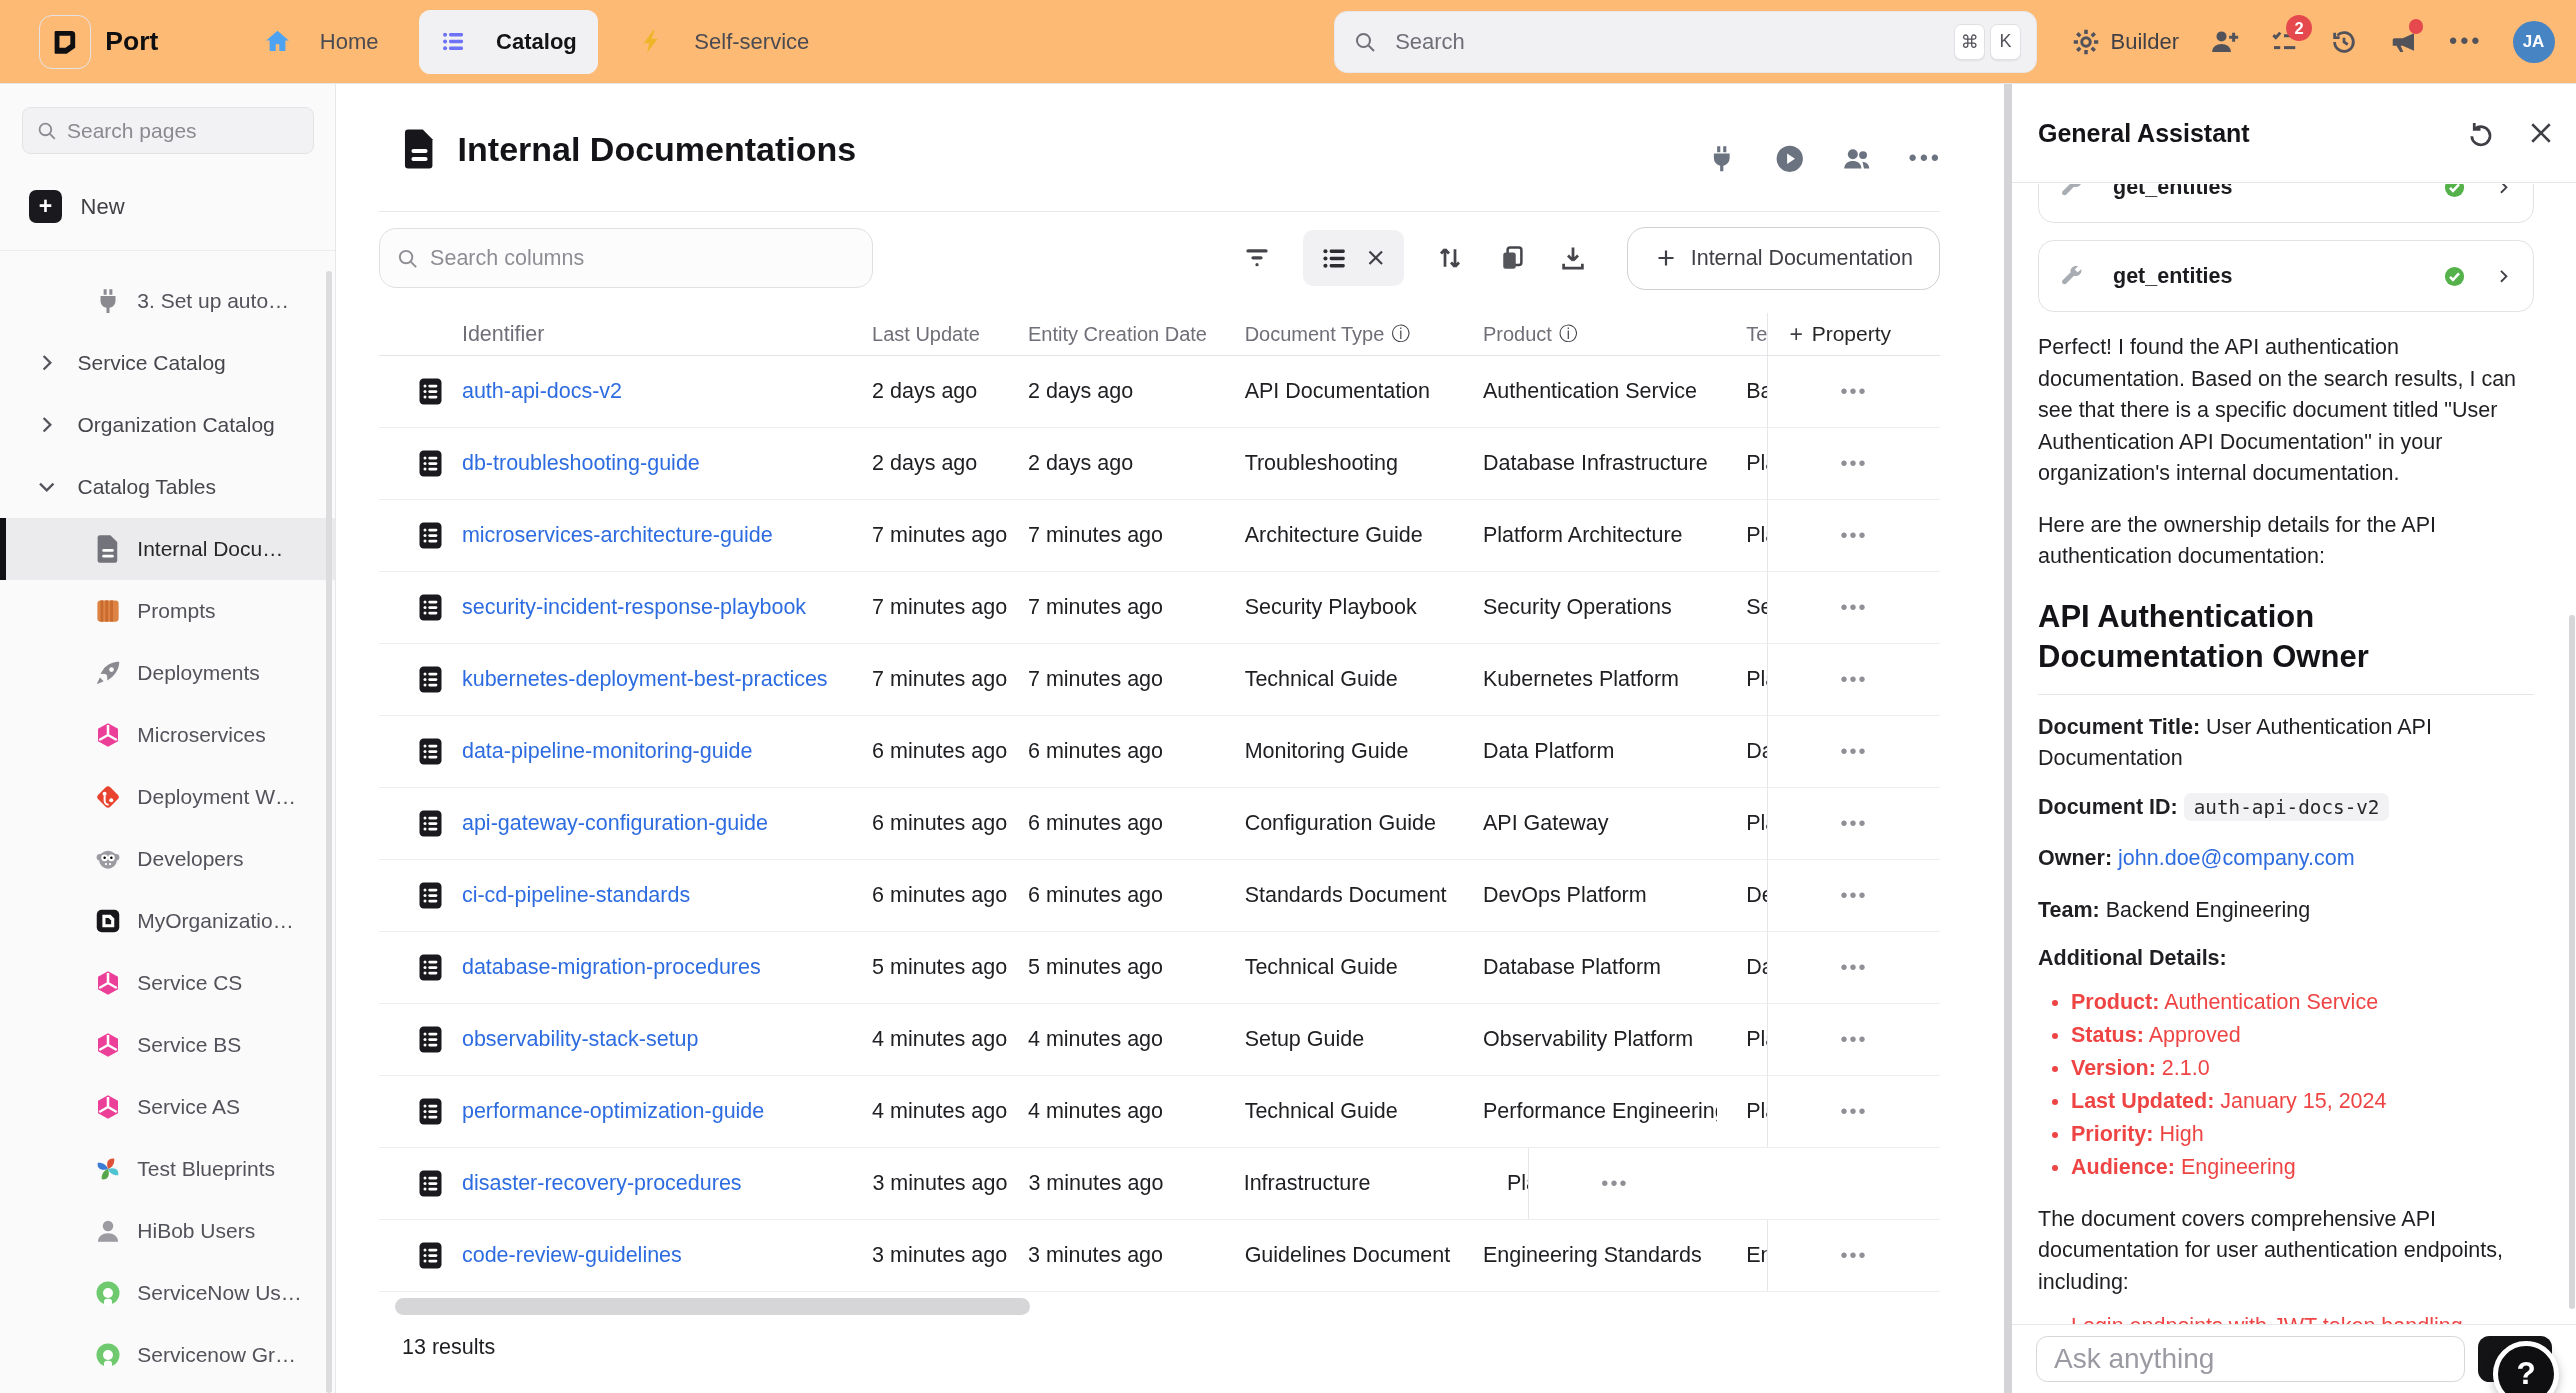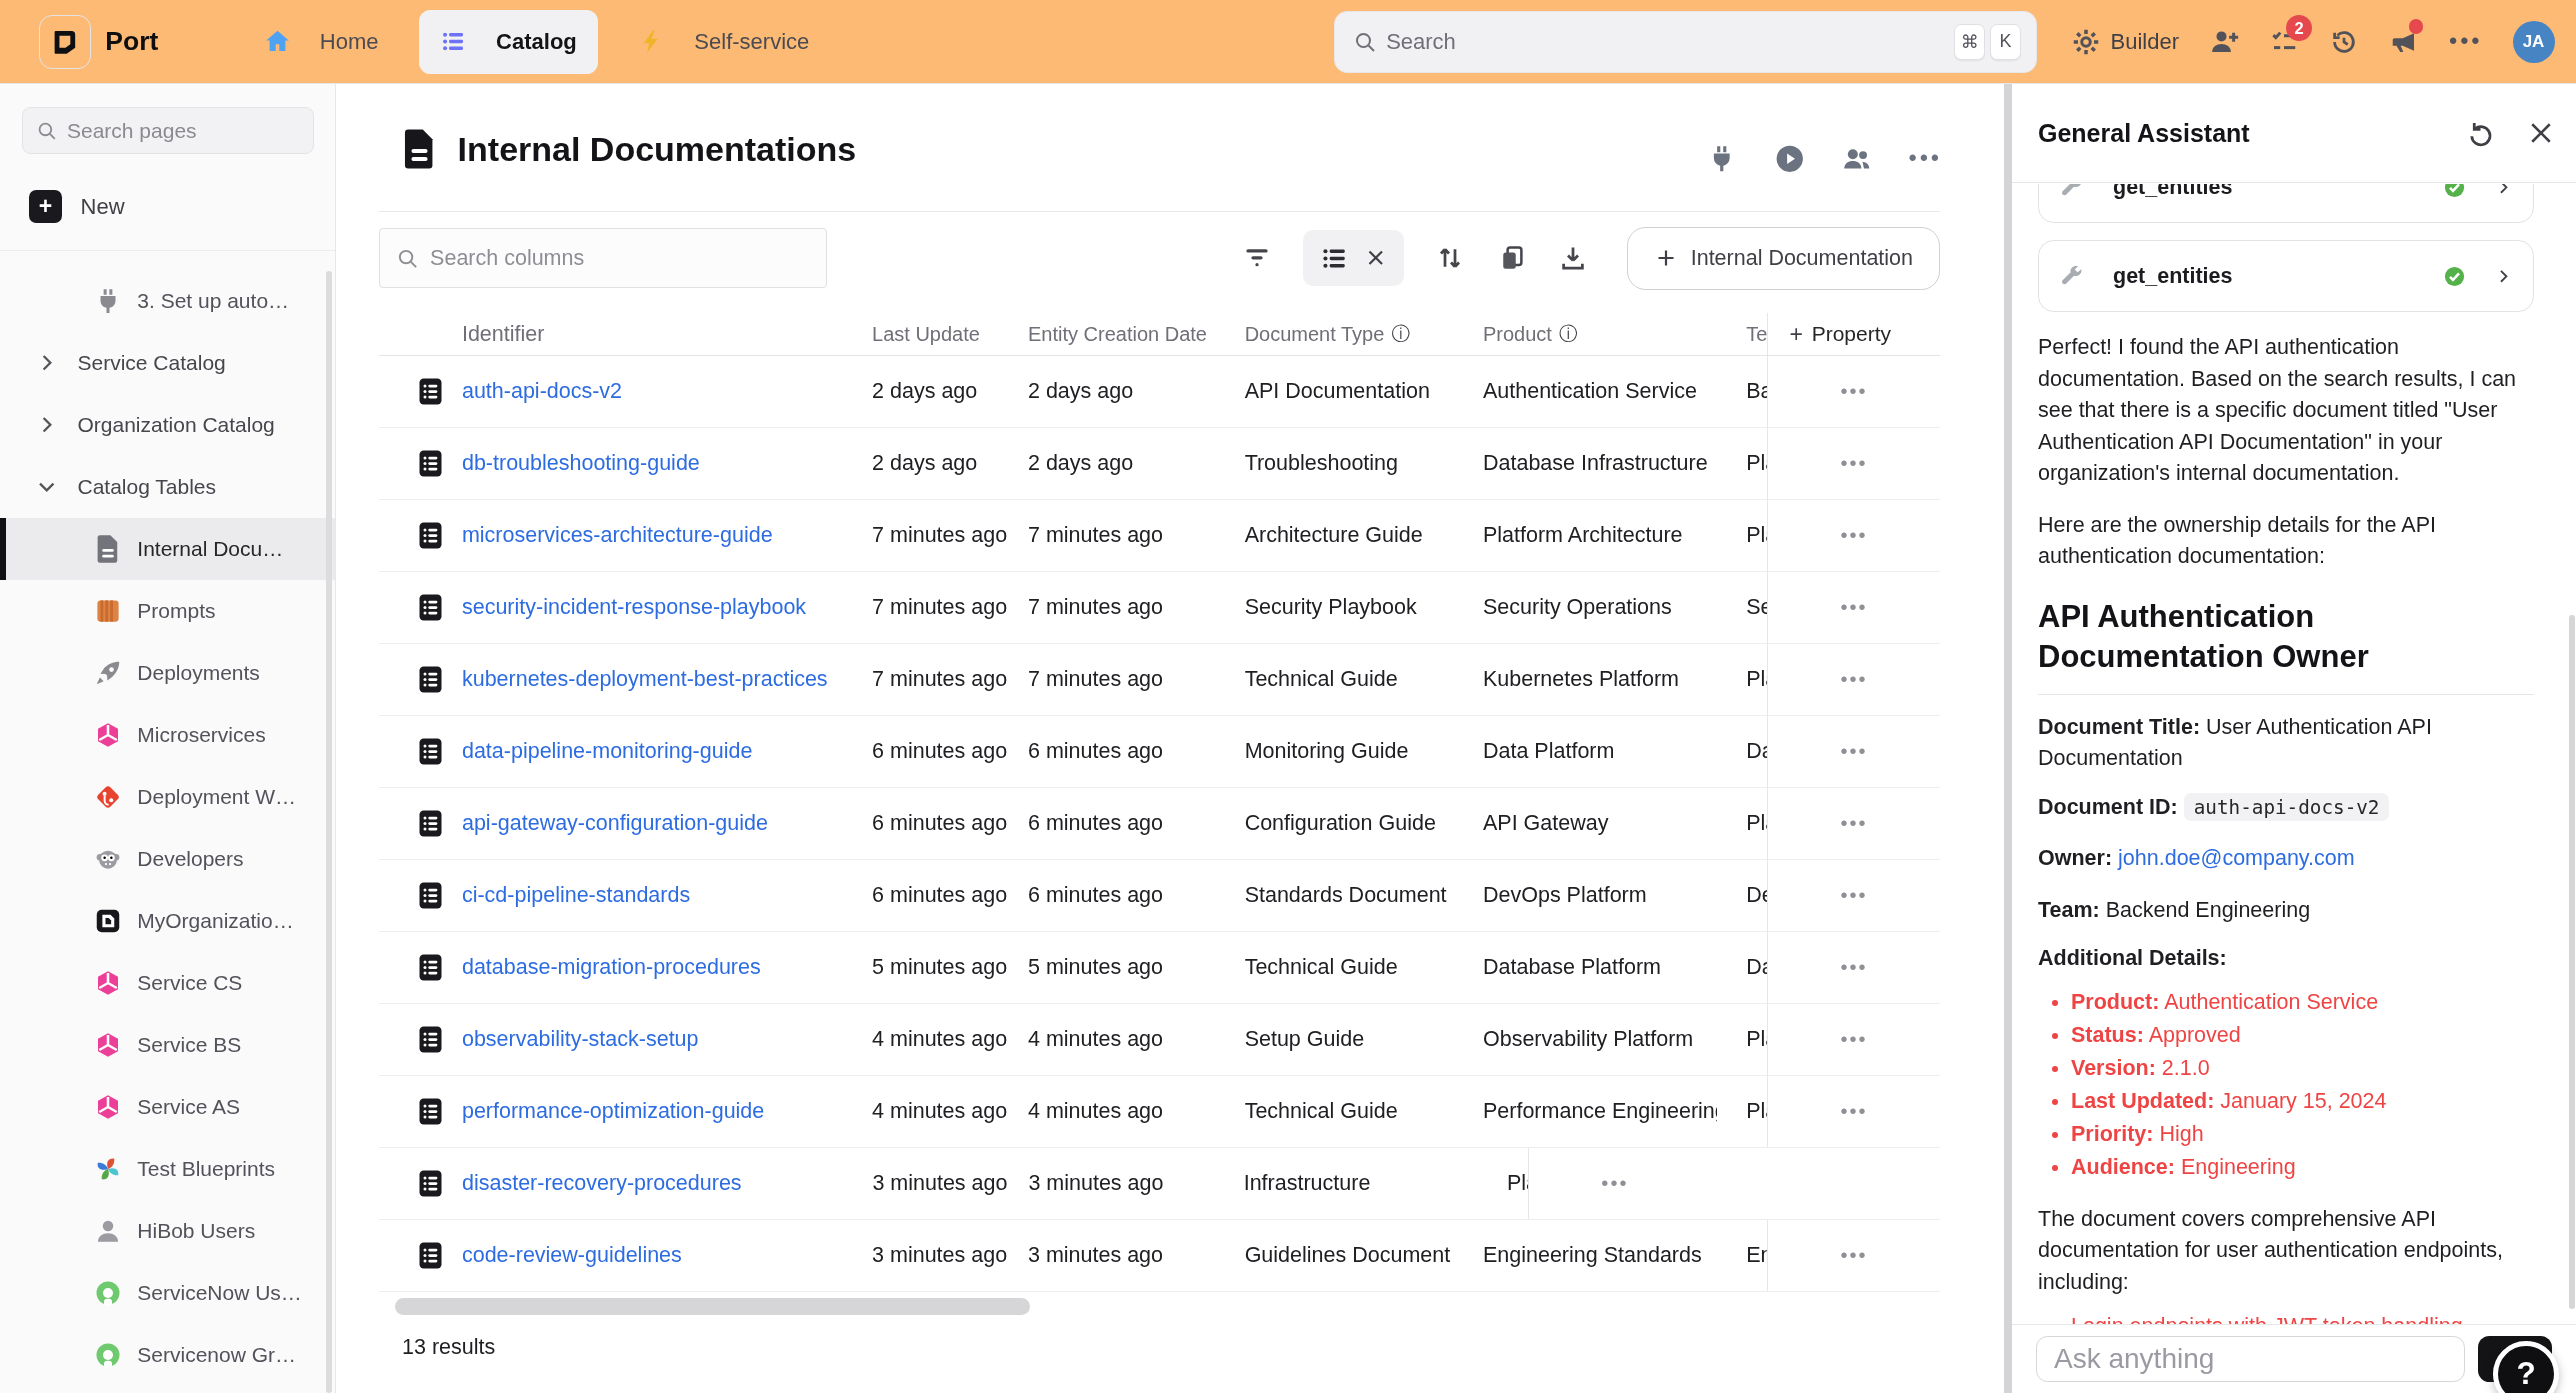--- a/index.html
+++ b/index.html
@@ -15,21 +15,21 @@
   .logo-box{width:52px;height:54px;border:1.4px solid #e4e4e7;border-radius:13px;display:flex;
             align-items:center;justify-content:center}
   .logo-box .icon{width:29px;height:31.5px}
   .brand{font-size:26.5px;font-weight:bold;margin-left:14.3px;color:#0f0f12}
   .nav-tabs{display:flex;align-items:center;margin-left:84px;gap:18.6px}
   .tab{display:flex;align-items:center;gap:29px;height:64px;padding:0 21.5px;border-radius:11.4px;
        font-size:22px;color:#4b4b52;cursor:pointer;white-space:nowrap}
   .tab .icon{width:27px;height:27px}
   .tab.active{background:#f1f1f3;color:#141417;font-weight:600}
   .nav-search{margin-left:auto;width:703px;height:62px;background:#f1f1f4;border:1.4px solid #e7e7ea;
-              border-radius:13px;display:flex;align-items:center;padding:0 14.3px 0 18.6px;gap:9px}
+              border-radius:13px;display:flex;align-items:center;padding:0 14.3px 0 18.6px;gap:18px}
   .nav-search .icon{width:24px;height:24px}
   .nav-search .ph{font-size:22px;color:#6f6f78;flex:1}
   kbd{display:inline-flex;align-items:center;justify-content:center;width:31.5px;height:36px;
       background:#fff;border:1.4px solid #e0e0e4;border-radius:7.2px;font-family:"Liberation Sans",sans-serif;
       font-size:18px;color:#52525b;margin-left:4.3px;box-shadow:0 1.4px 0 rgba(0,0,0,.05)}
   .nav-right{display:flex;align-items:center;margin-left:34px;gap:30px}
   .nav-right .icon{width:30px;height:30px;color:#52525b}
   .builder{display:flex;align-items:center;gap:10px;font-size:22px;color:#3f3f46}
   .badge-wrap{position:relative}
   .badge{position:absolute;top:-11.4px;right:-13px;min-width:26px;height:26px;border-radius:13px;
@@ -63,21 +63,21 @@
 
   
   .main{position:absolute;left:336px;top:84px;width:1667px;height:1309px;background:#fff}
   .m-title{position:absolute;left:64px;top:44px;display:flex;align-items:center;gap:18.6px;
            font-size:34px;font-weight:700;color:#141418}
   .m-title .icon{width:39px;height:42px}
   .m-topicons{position:absolute;left:1370px;top:59px;display:flex;align-items:center;gap:36px;color:#6b7280}
   .m-topicons .icon{width:31.5px;height:31.5px;cursor:pointer}
   .m-title-div{position:absolute;left:43px;width:1561px;top:127px;border-top:1.4px solid #e9e9ec}
   .m-toolbar{position:absolute;left:43px;top:142px;width:1561px;height:64px;display:flex;align-items:center}
-  .t-search{width:448px;height:60px;border:1.4px solid #e0e0e3;background:#fcfcfd;border-radius:4px;
+  .t-search{width:494px;height:60px;border:1.4px solid #e0e0e3;background:#fcfcfd;border-radius:17px;
             display:flex;align-items:center;padding:0 15.7px;gap:11.4px;color:#8d8d94;font-size:21.5px}
   .t-search .icon{width:23px;height:23px}
   .t-icons{margin-left:auto;display:flex;align-items:center;gap:31.5px;color:#45454c}
   .t-icons .icon{width:30px;height:30px;cursor:pointer}
   .t-pill{display:flex;align-items:center;gap:15.7px;height:56px;padding:0 17px;background:#f1f1f3;
           border-radius:10px}
   .t-add{display:flex;align-items:center;gap:13px;height:63px;padding:0 26px;border:1.4px solid #cfcfd4;
          border-radius:18.6px;font-size:21.5px;color:#3f3f46;margin-left:7.2px;background:#fff;cursor:pointer;
          white-space:nowrap}
   .t-add .icon{width:24px;height:24px}

